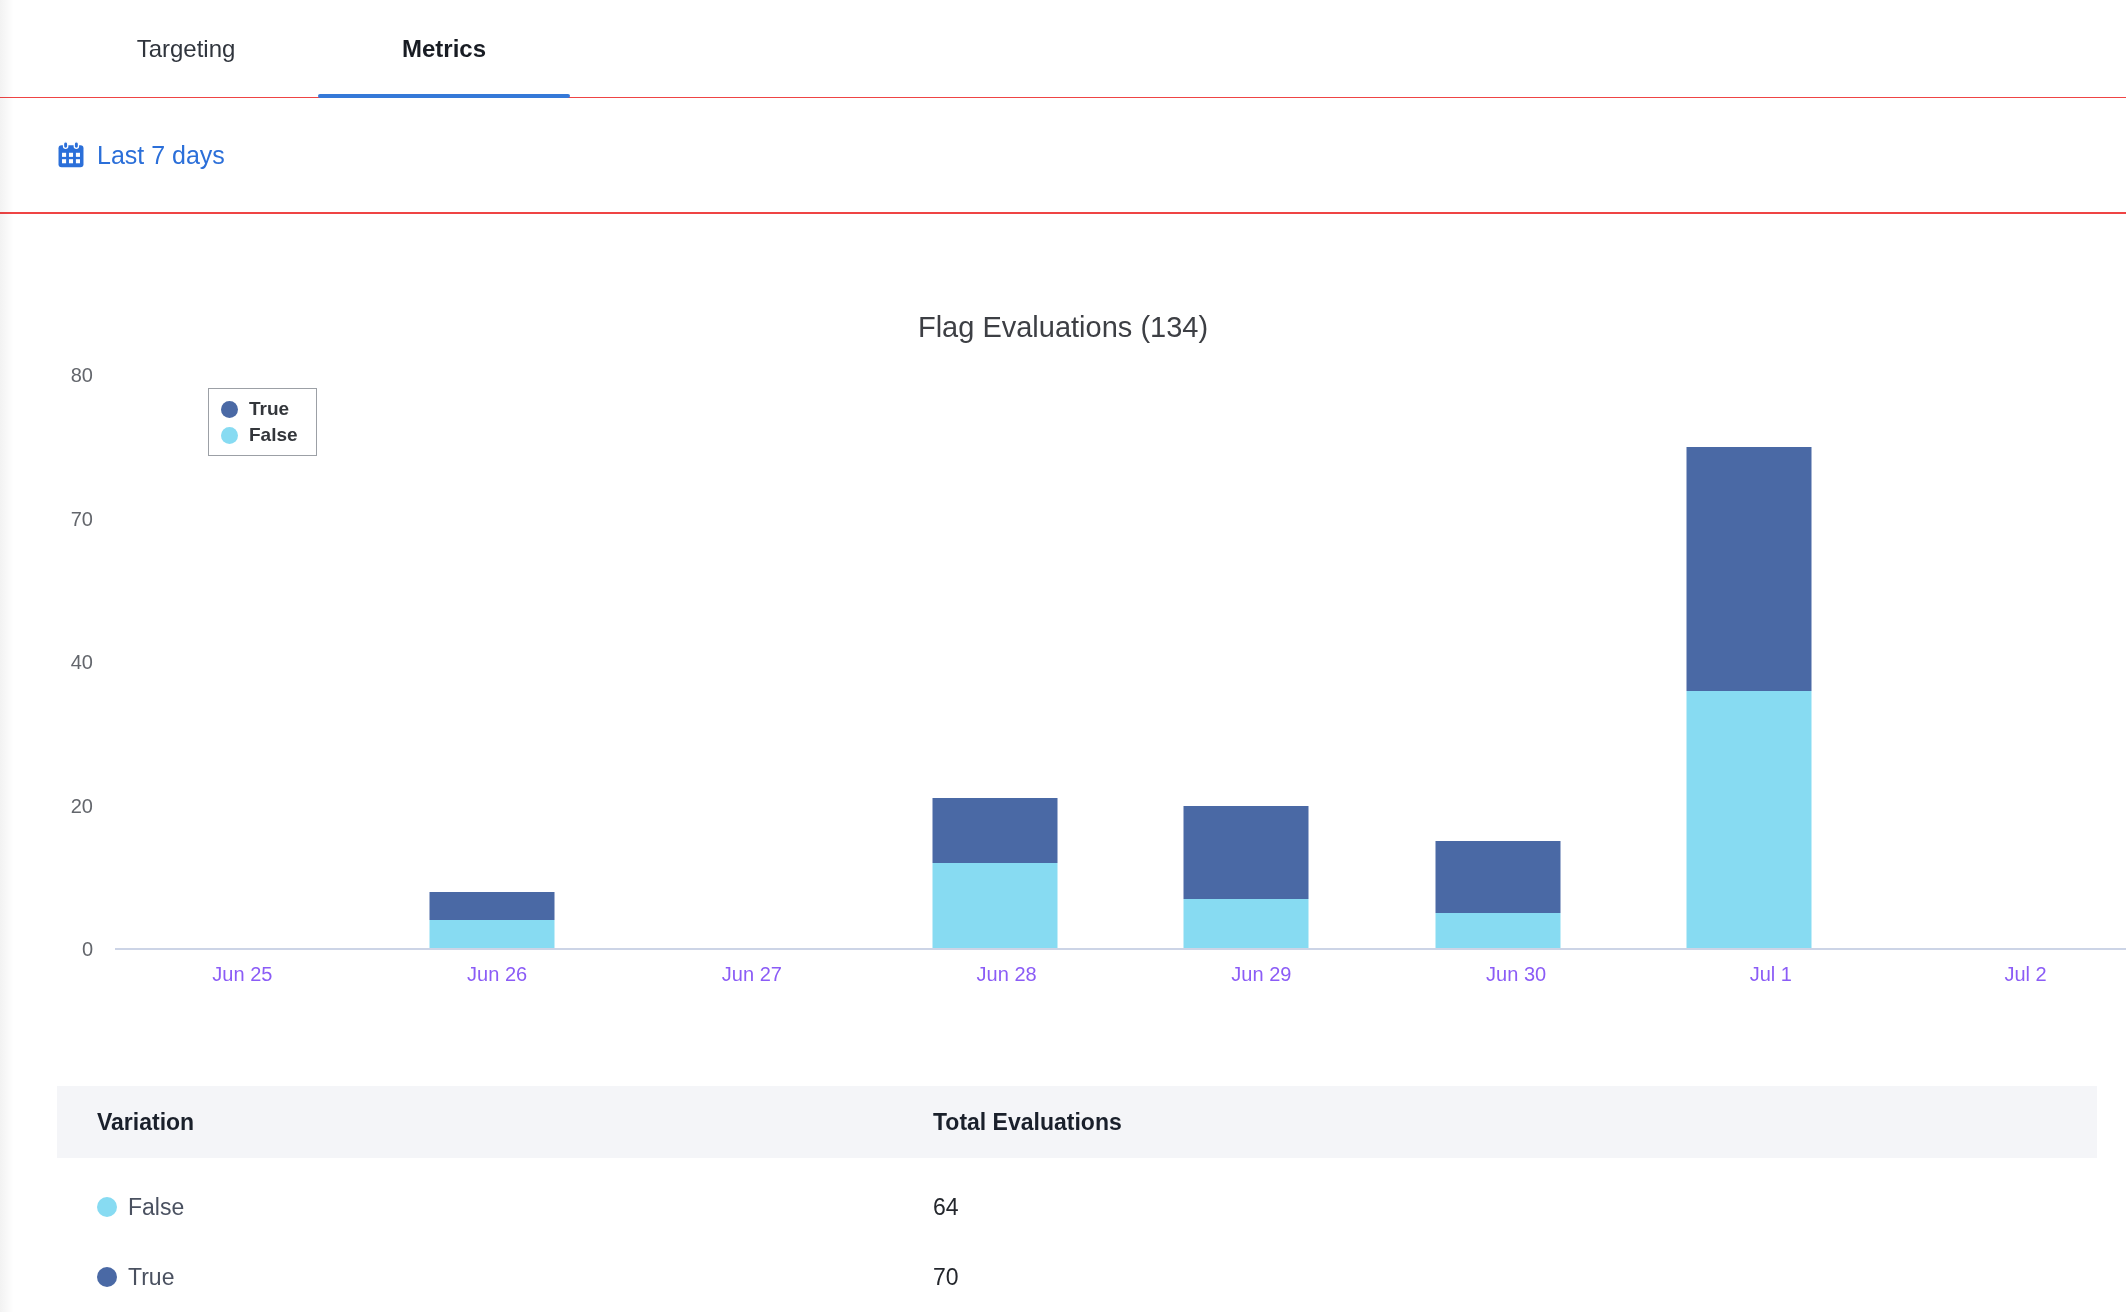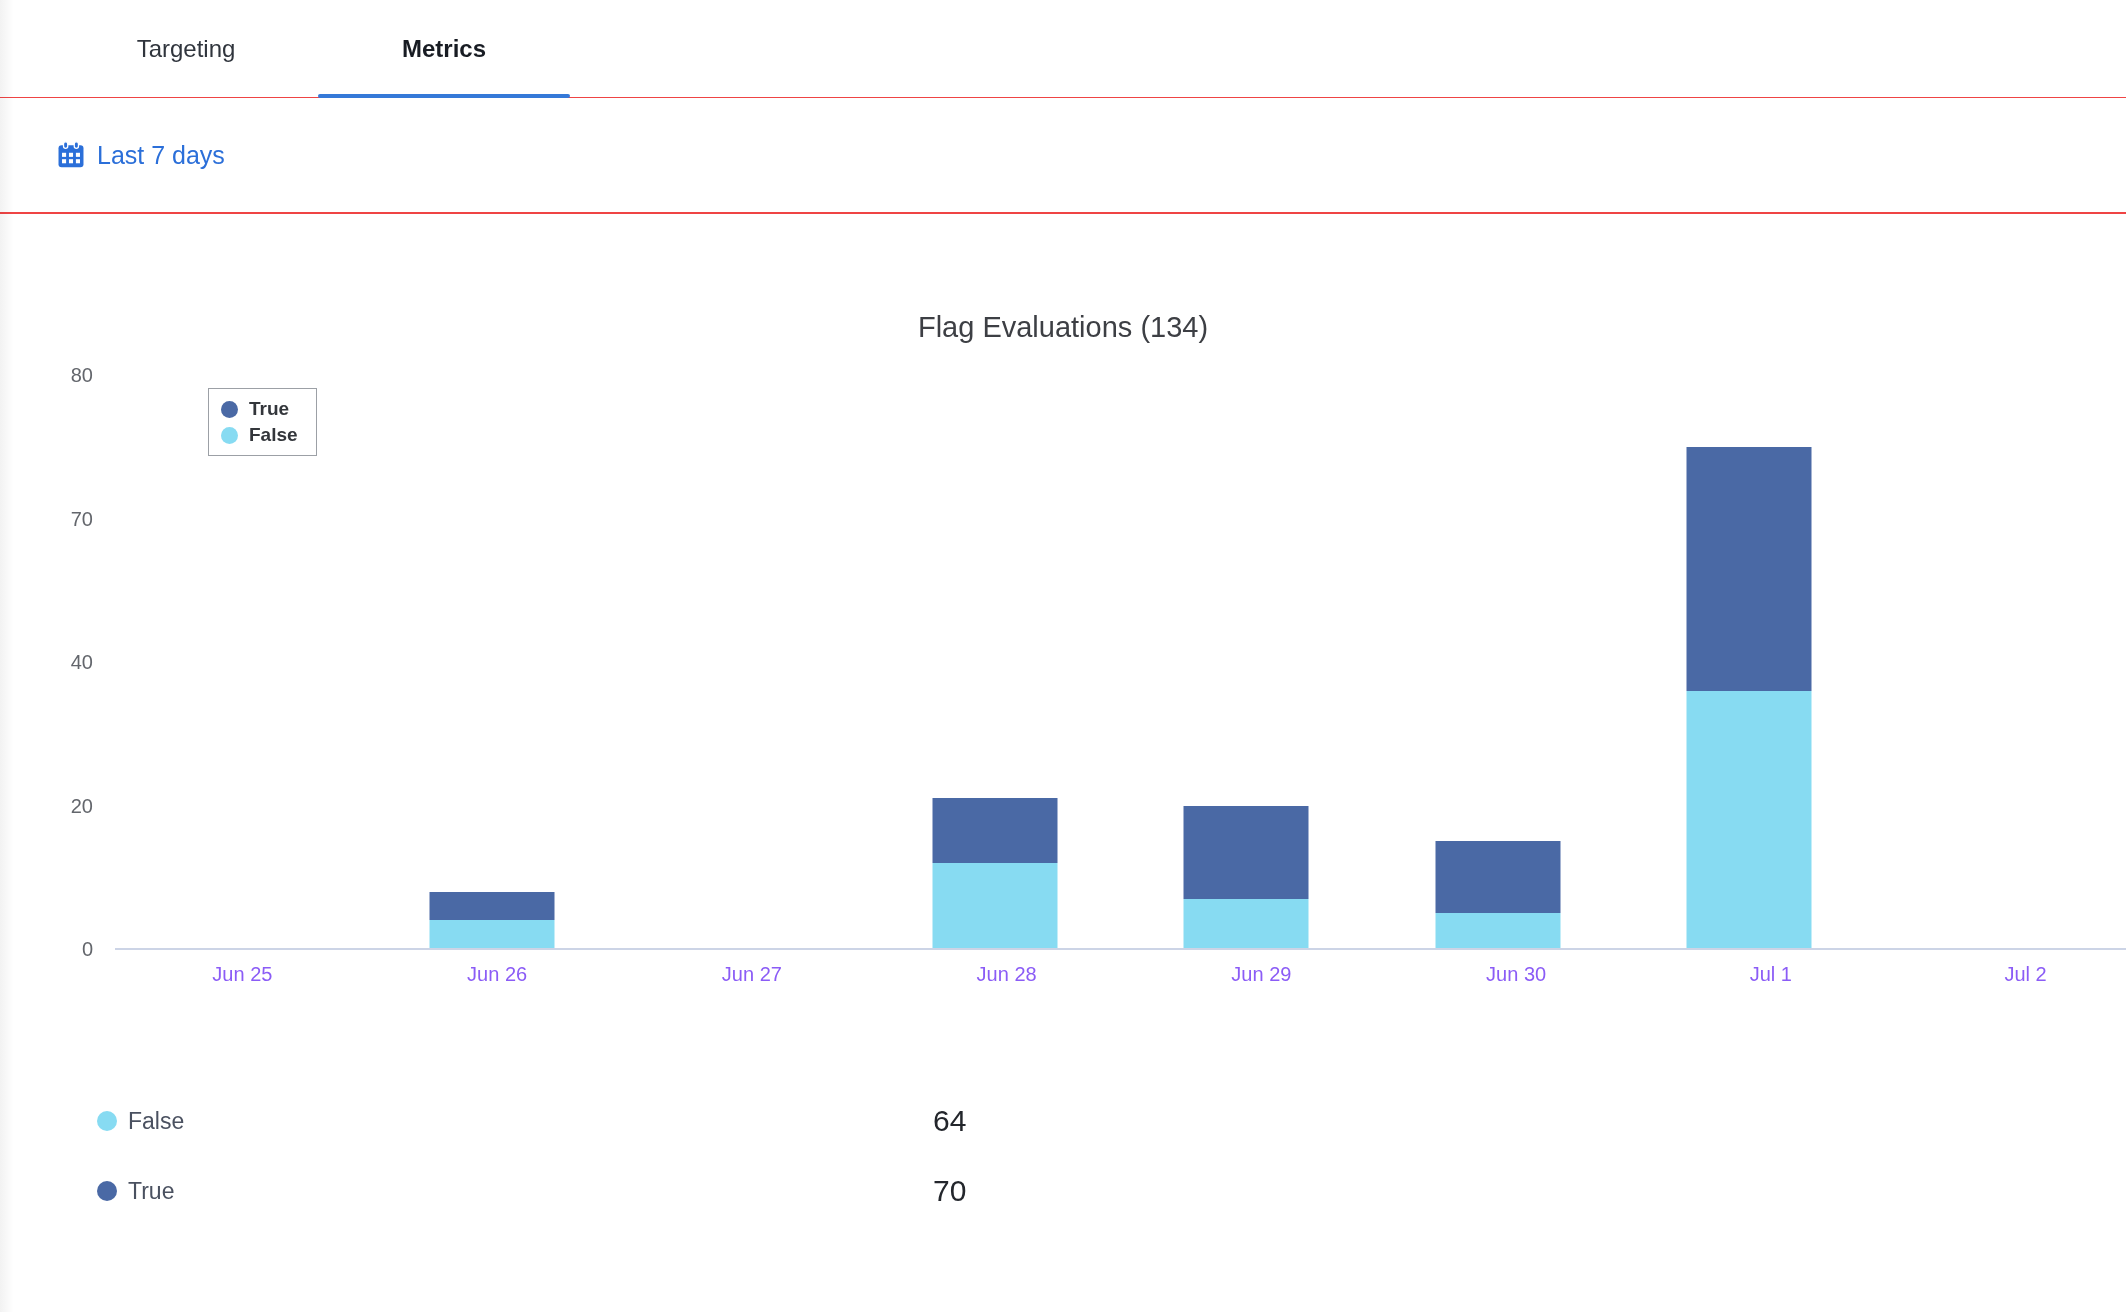--- a/index.html
+++ b/index.html
@@ -51,21 +51,21 @@
   
   .vtable { margin: 99px 29px 0 57px; width: 2040px; }
   .vtable-header { display: flex; align-items: center; height: 72px; background: #f4f5f8; }
   .th { font-size: 23px; font-weight: bold; color: #1a202b; }
   .col1 { flex: 0 0 876px; padding-left: 40px; display: flex; align-items: center; gap: 11px; }
   .col2 { flex: 1 1 auto; }
   .vtable-row { display: flex; align-items: center; height: 70px; }
   .vtable-row.first { margin-top: 14px; }
   .row-label { font-size: 23px; color: #4a5160; }
   .row-dot { width: 20px; height: 20px; border-radius: 50%; flex: 0 0 20px; }
-  .row-value { font-size: 30px; color: #23262c; }
+  .row-value { font-size: 23px; color: #23262c; }
 </style>
 </head>
 <body>
 
 <div class="app">
   <div class="edge-shade"></div>
 
   <div class="tabbar">
     <div class="tab">
       <span>Targeting</span>
@@ -159,20 +159,24 @@
         <div class="x-label">Jun 27</div>
         <div class="x-label">Jun 28</div>
         <div class="x-label">Jun 29</div>
         <div class="x-label">Jun 30</div>
         <div class="x-label">Jul 1</div>
         <div class="x-label">Jul 2</div>
       </div>
   </div>
 
   <div class="vtable">
+    <div class="vtable-header">
+      <div class="col1 th">Variation</div>
+      <div class="col2 th">Total Evaluations</div>
+    </div>
     <div class="vtable-row first">
       <div class="col1">
         <span class="row-dot" style="background: rgb(135, 219, 242);"></span>
         <span class="row-label">False</span>
       </div>
       <div class="col2 row-value">64</div>
     </div>
     <div class="vtable-row">
       <div class="col1">
         <span class="row-dot" style="background: rgb(74, 105, 165);"></span>

